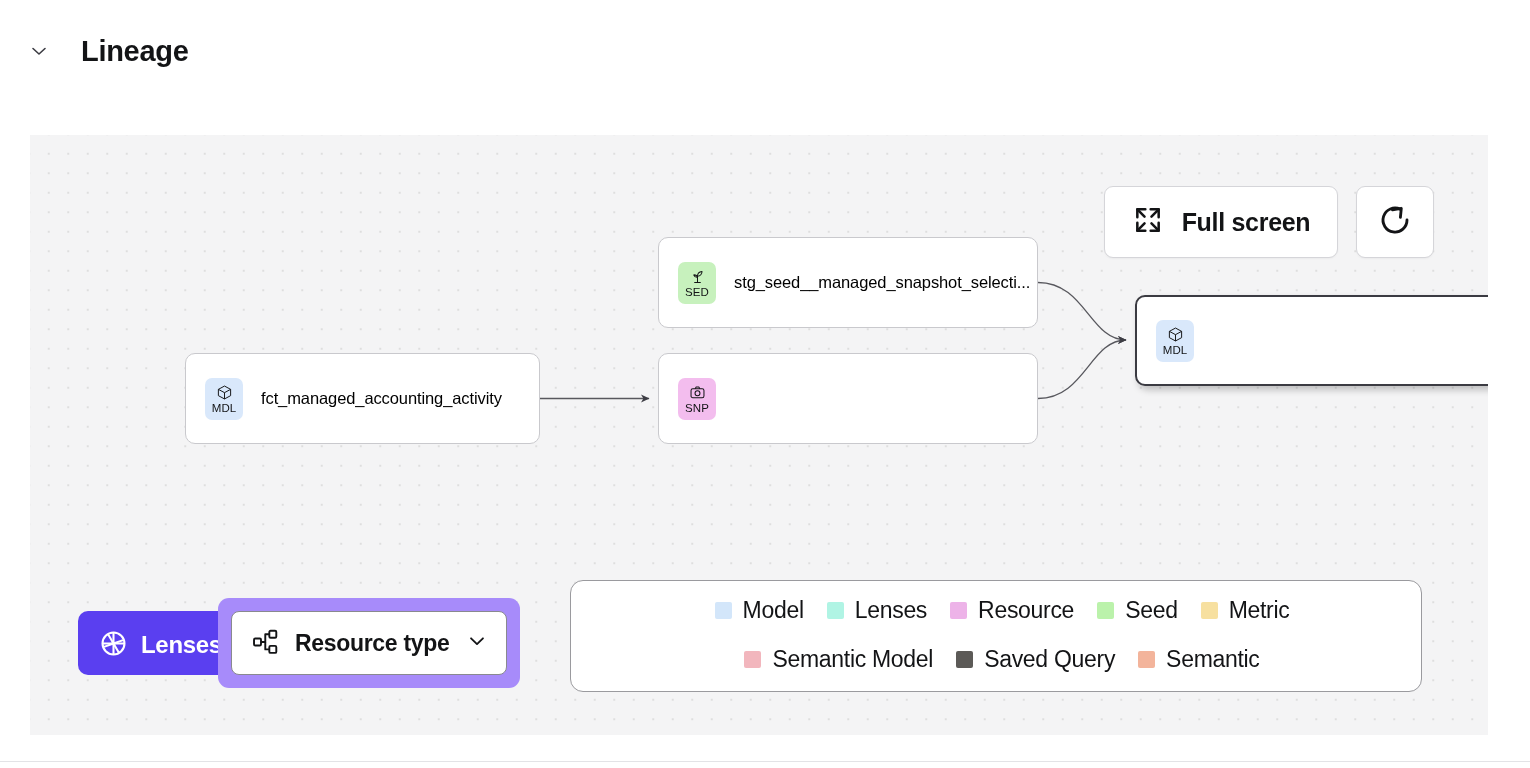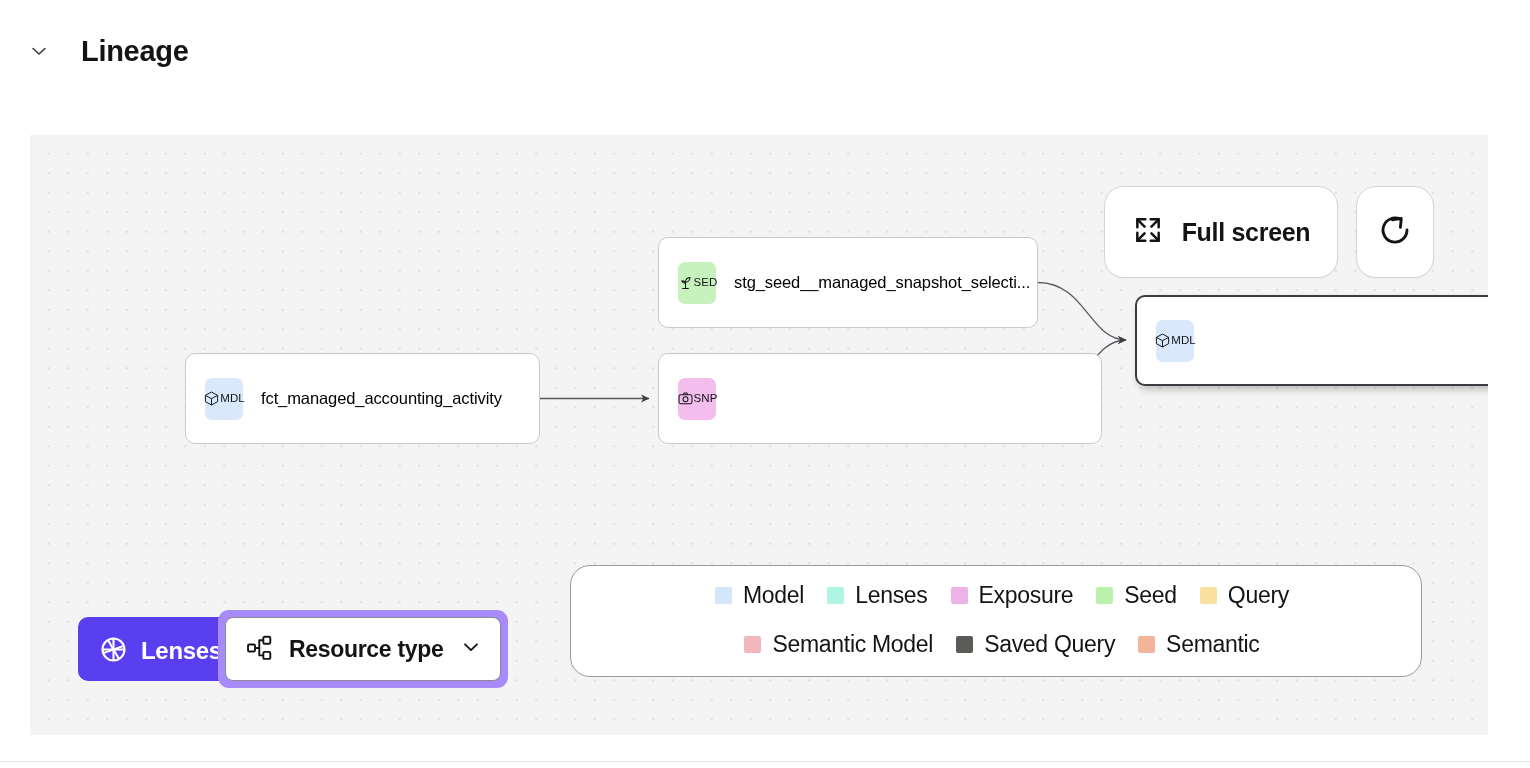--- a/index.html
+++ b/index.html
@@ -69,21 +69,21 @@
   }
   .node.selected {
     border: 2px solid #3b3b42;
     box-shadow: 3px 4px 7px rgba(0,0,0,0.22);
     z-index: 4;
   }
   .node-badge {
     width: 38px; height: 42px;
     border-radius: 7px;
     display: flex;
-    flex-direction: row;
+    flex-direction: column;
     align-items: center;
     justify-content: center;
     flex: 0 0 auto;
     gap: 0px;
   }
   .node-badge .glyph {
     height: 19px;
     display: flex; align-items: center; justify-content: center;
   }
   .node-badge .abbr {
@@ -107,22 +107,22 @@
     position: absolute;
     right: 54px; top: 51px;
     display: flex;
     align-items: center;
     gap: 18px;
     z-index: 5;
   }
   .ctrl-btn {
     background: #ffffff;
     border: 1px solid #d5d5d9;
-    border-radius: 20px;
-    height: 92px;
+    border-radius: 9px;
+    height: 72px;
     display: flex;
     align-items: center;
     justify-content: center;
     cursor: pointer;
     box-shadow: 0 1px 2px rgba(0,0,0,0.04);
   }
   .ctrl-btn.wide { width: 234px; gap: 18px; padding: 0 26px; }
   .ctrl-btn.square { width: 78px; }
   .ctrl-label {
     font-size: 25px;
@@ -150,21 +150,21 @@
     margin-right: -26px;
   }
   .lenses-label {
     font-size: 24px;
     font-weight: 700;
     color: #ffffff;
     letter-spacing: -0.3px;
   }
   .resource-wrap {
     border-radius: 11px;
-    padding: 7px;
+    padding: 13px;
     cursor: pointer;
   }
   .resource-btn {
     height: 64px;
     background: #ffffff;
     border: 1.5px solid #89898f;
     border-radius: 8px;
     display: flex;
     align-items: center;
     gap: 16px;
@@ -173,25 +173,25 @@
   .resource-label {
     font-size: 23px;
     font-weight: 700;
     color: #131416;
     letter-spacing: -0.3px;
   }
 
   
   .legend {
     position: absolute;
-    left: 540px; bottom: 58px;
+    left: 540px; bottom: 43px;
     width: 852px;
     background: #ffffff;
     border: 1px solid #9a9a9e;
-    border-radius: 20px;
+    border-radius: 13px;
     padding: 16px 0 18px 12px;
     z-index: 5;
   }
   .legend-row {
     display: flex;
     align-items: center;
     justify-content: center;
     gap: 23px;
   }
   .legend-row + .legend-row { margin-top: 22px; }
@@ -270,21 +270,21 @@
           <path d="M10 9.6 C10 6.6 12.2 4.3 15.3 4 C15.5 7.1 13.2 9.5 10 9.6 Z" stroke="#131416" stroke-width="1.2" stroke-linejoin="round"></path>
           <path d="M10 11.2 C8.1 11.2 6.4 10 5.6 8.2 C7.6 7.8 9.4 8.8 10 10.6" stroke="#131416" stroke-width="1.2" stroke-linejoin="round"></path>
           <path d="M6.6 17 L13.4 17" stroke="#131416" stroke-width="1.2" stroke-linecap="round"></path>
         </svg>
       </span>
       <span class="abbr">SED</span>
     </div>
     <div class="node-label">stg_seed__managed_snapshot_selecti...</div>
   </div>
 
-  <div class="node" style="left:628px; top:218px; width:444px; height:91px;gap:12px;">
+  <div class="node" style="left:628px; top:218px; width:380px; height:91px;gap:12px;">
     <div class="node-badge" style="background:#f3bdee;">
       <span class="glyph">
         <svg width="17" height="17" viewBox="0 0 20 20" fill="none">
           <rect x="2.4" y="5.6" width="15.2" height="10.6" rx="2.1" stroke="#131416" stroke-width="1.2"></rect>
           <path d="M7.3 5.6 L8.4 3.6 L11.6 3.6 L12.7 5.6" stroke="#131416" stroke-width="1.2" stroke-linejoin="round"></path>
           <circle cx="10" cy="10.9" r="2.9" stroke="#131416" stroke-width="1.2"></circle>
         </svg>
       </span>
       <span class="abbr">SNP</span>
     </div>
@@ -368,29 +368,29 @@
       <div class="legend-item">
         <span class="legend-swatch" style="background:#d3e6fa;"></span>
         <span class="legend-text">Model</span>
       </div>
       <div class="legend-item">
         <span class="legend-swatch" style="background:#b0f4e4;"></span>
         <span class="legend-text">Lenses</span>
       </div>
       <div class="legend-item">
         <span class="legend-swatch" style="background:#edb3e8;"></span>
-        <span class="legend-text">Exposure</span>
+        <span class="legend-text">Resource</span>
       </div>
       <div class="legend-item">
         <span class="legend-swatch" style="background:#bbf2ab;"></span>
         <span class="legend-text">Seed</span>
       </div>
       <div class="legend-item">
         <span class="legend-swatch" style="background:#f7e0a0;"></span>
-        <span class="legend-text">Query</span>
+        <span class="legend-text">Metric</span>
       </div>
     </div>
     <div class="legend-row">
       <div class="legend-item">
         <span class="legend-swatch" style="background:#f2b6bd;"></span>
         <span class="legend-text">Semantic Model</span>
       </div>
       <div class="legend-item">
         <span class="legend-swatch" style="background:#5c5a57;"></span>
         <span class="legend-text">Saved Query</span>

